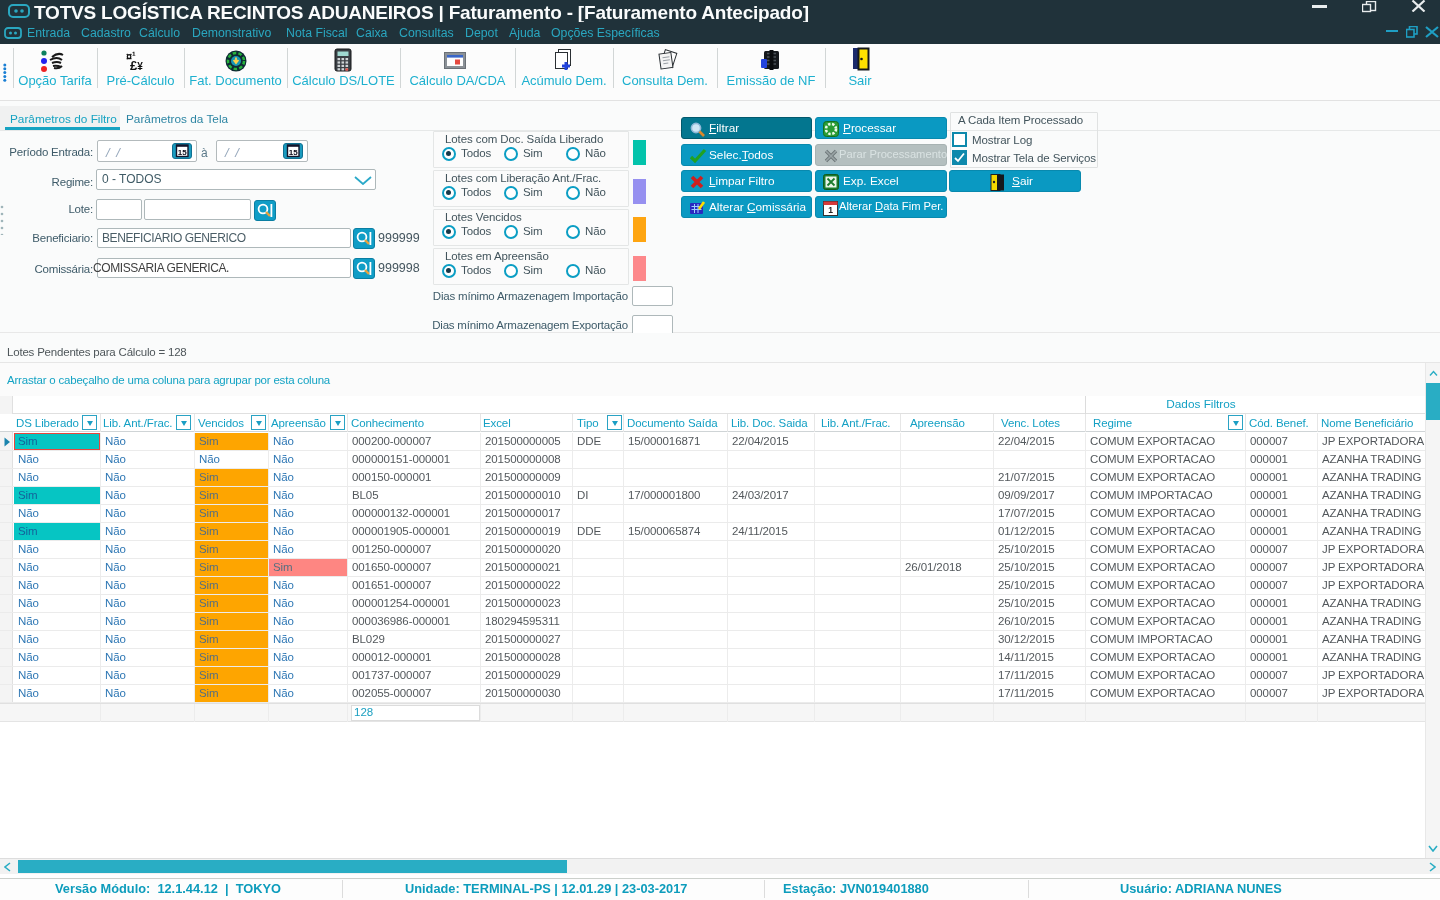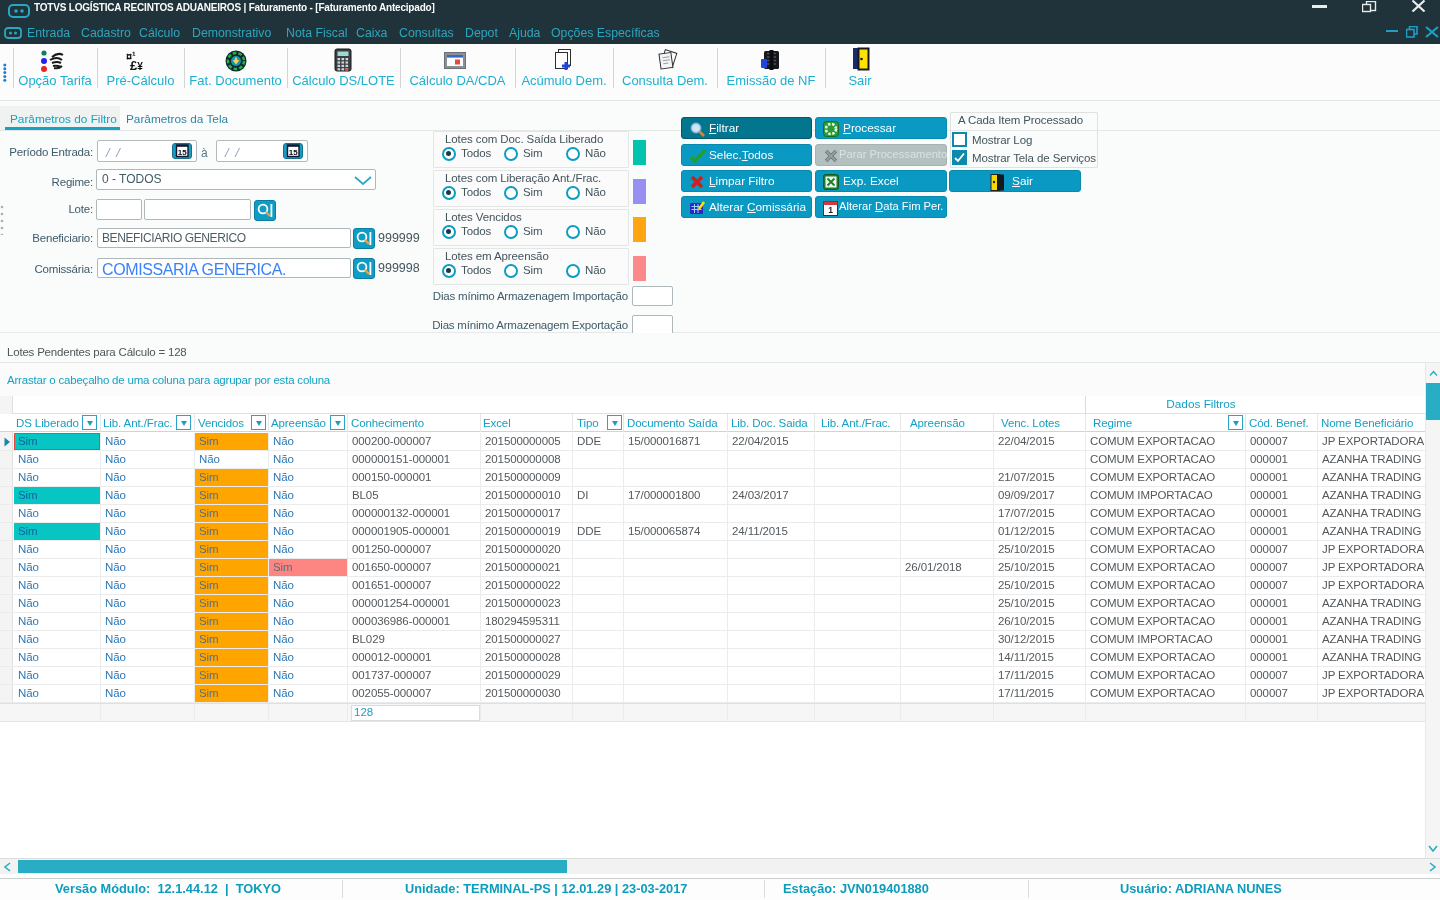--- a/index.html
+++ b/index.html
@@ -27,21 +27,21 @@
 .st{position:absolute;top:5px;font-size:12.8px;font-weight:bold;color:#0d9cbc;white-space:nowrap}
 .mi{color:#2aa7c0;font-size:12.3px;position:absolute;top:4px}
 </style></head><body>
 
 <div class="abs" style="left:0;top:0;width:1440px;height:22px;background:#20323a"></div>
 <svg class="abs" style="left:8px;top:4px" width="22" height="14">
     <rect x="1" y="1" width="20" height="12" rx="4" fill="none" stroke="#2aa7c0" stroke-width="2"></rect>
     <circle cx="8" cy="7" r="1.8" fill="#2aa7c0"></circle>
     <circle cx="14" cy="7" r="1.8" fill="#2aa7c0"></circle>
   </svg>
-<div class="abs" style="left:34px;top:2px;font-size:10px;font-weight:bold;color:#fafcfc;letter-spacing:-0.2px">TOTVS LOGÍSTICA RECINTOS ADUANEIROS | Faturamento - [Faturamento Antecipado]</div>
+<div class="abs" style="left:34px;top:2px;font-size:19px;font-weight:bold;color:#fafcfc;letter-spacing:-0.2px">TOTVS LOGÍSTICA RECINTOS ADUANEIROS | Faturamento - [Faturamento Antecipado]</div>
 <div class="abs" style="left:1312px;top:5px;width:15px;height:2.5px;background:#e8eced"></div>
 <svg class="abs" style="left:1362px;top:1px" width="15" height="12">
     <rect x="4.5" y="0.5" width="9" height="9" fill="none" stroke="#e8eced" stroke-width="1.4"></rect>
     <rect x="0.5" y="3.5" width="8" height="7" fill="#20323a" stroke="#e8eced" stroke-width="1.4"></rect>
   </svg>
 <svg class="abs" style="left:1411px;top:0px" width="15" height="12">
     <path d="M1.5 0.5 L13.5 11.5 M13.5 0.5 L1.5 11.5" stroke="#e8eced" stroke-width="2.2"></path>
   </svg>
 <div class="abs" style="left:0;top:22px;width:1440px;height:22px;background:#20323a"></div>
 <svg class="abs" style="left:4px;top:27px" width="18" height="12">
@@ -212,21 +212,21 @@
 <div class="abs" style="left:102px;top:231px;font-size:12px;letter-spacing:-0.4px;color:#4a5d66">BENEFICIARIO GENERICO</div>
 <div class="abs" style="left:353px;top:228px;width:22px;height:21px;background:#0f9dc6;border-radius:3px;border:1px solid #0a7ea2">
     <svg width="20" height="19" style="position:absolute;left:0;top:0">
       <circle cx="8" cy="8" r="4.4" fill="none" stroke="#fff" stroke-width="1.8"></circle>
       <path d="M11 11 L15 15" stroke="#e8a33d" stroke-width="2.4"></path>
       <rect x="15.5" y="3" width="1.8" height="13" fill="#fff"></rect>
     </svg>
   </div>
 <div class="abs" style="left:378px;top:231px;font-size:12.5px;color:#44555e">999999</div>
 <div class="inp" style="left:97px;top:258px;width:254px;height:20px"></div>
-<div class="abs" style="left:102px;top:261px;font-size:16px;letter-spacing:-0.4px;color:#3b82f6">COMISSARIA GENERICA.</div>
+<div class="abs" style="left:93px;top:261px;font-size:12px;letter-spacing:-0.4px;color:#404040">COMISSARIA GENERICA.</div>
 <div class="abs" style="left:353px;top:258px;width:22px;height:21px;background:#0f9dc6;border-radius:3px;border:1px solid #0a7ea2">
     <svg width="20" height="19" style="position:absolute;left:0;top:0">
       <circle cx="8" cy="8" r="4.4" fill="none" stroke="#fff" stroke-width="1.8"></circle>
       <path d="M11 11 L15 15" stroke="#e8a33d" stroke-width="2.4"></path>
       <rect x="15.5" y="3" width="1.8" height="13" fill="#fff"></rect>
     </svg>
   </div>
 <div class="abs" style="left:378px;top:261px;font-size:12.5px;color:#44555e">999998</div>
 <div class="gb" style="left:433px;top:131px;width:196px;height:37px"></div>
 <div class="rl" style="left:445px;top:133px">Lotes com Doc. Saída Liberado</div>

